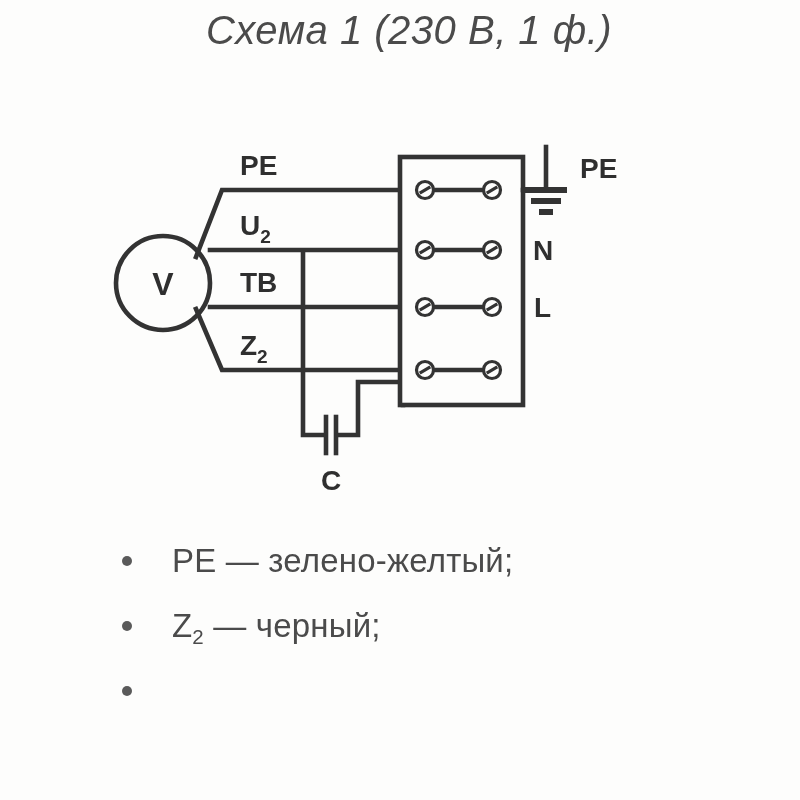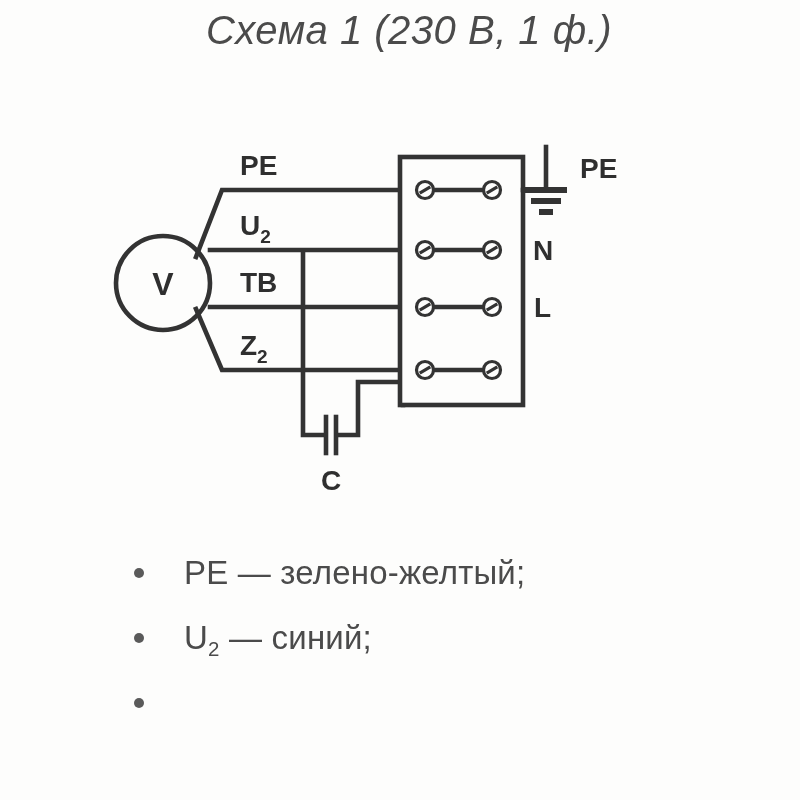--- a/index.html
+++ b/index.html
@@ -171,31 +171,31 @@
 
         <text x="580" y="58" font-size="28">PE</text>
         <text x="533" y="140" font-size="28">N</text>
         <text x="534" y="197" font-size="28">L</text>
 
         <text x="331" y="370" font-size="28" text-anchor="middle">C</text>
       </g>
     </svg>
   </div>
 
-  <ul class="legend" style="list-style:none;margin:16px;padding:0;">
+  <ul class="legend" style="list-style:none;margin:4px;padding:0;">
 
     <li class="legend-item">
       <span class="legend-bullet"></span>
       <span class="legend-text"><span>PE</span><sub></sub><span> — зелено-желтый;</span></span>
     </li>
 
-
     <li class="legend-item">
       <span class="legend-bullet"></span>
-      <span class="legend-text"><span>U</span><sub>2</sub><span> — синий;</span></span>
+      <span class="legend-text"><span>Z</span><sub>2</sub><span> — черный;</span></span>
     </li>
+
 
     <li class="legend-item">
       <span class="legend-bullet"></span>
     </li>
   </ul>
 
 </div>
 
 </body></html>

